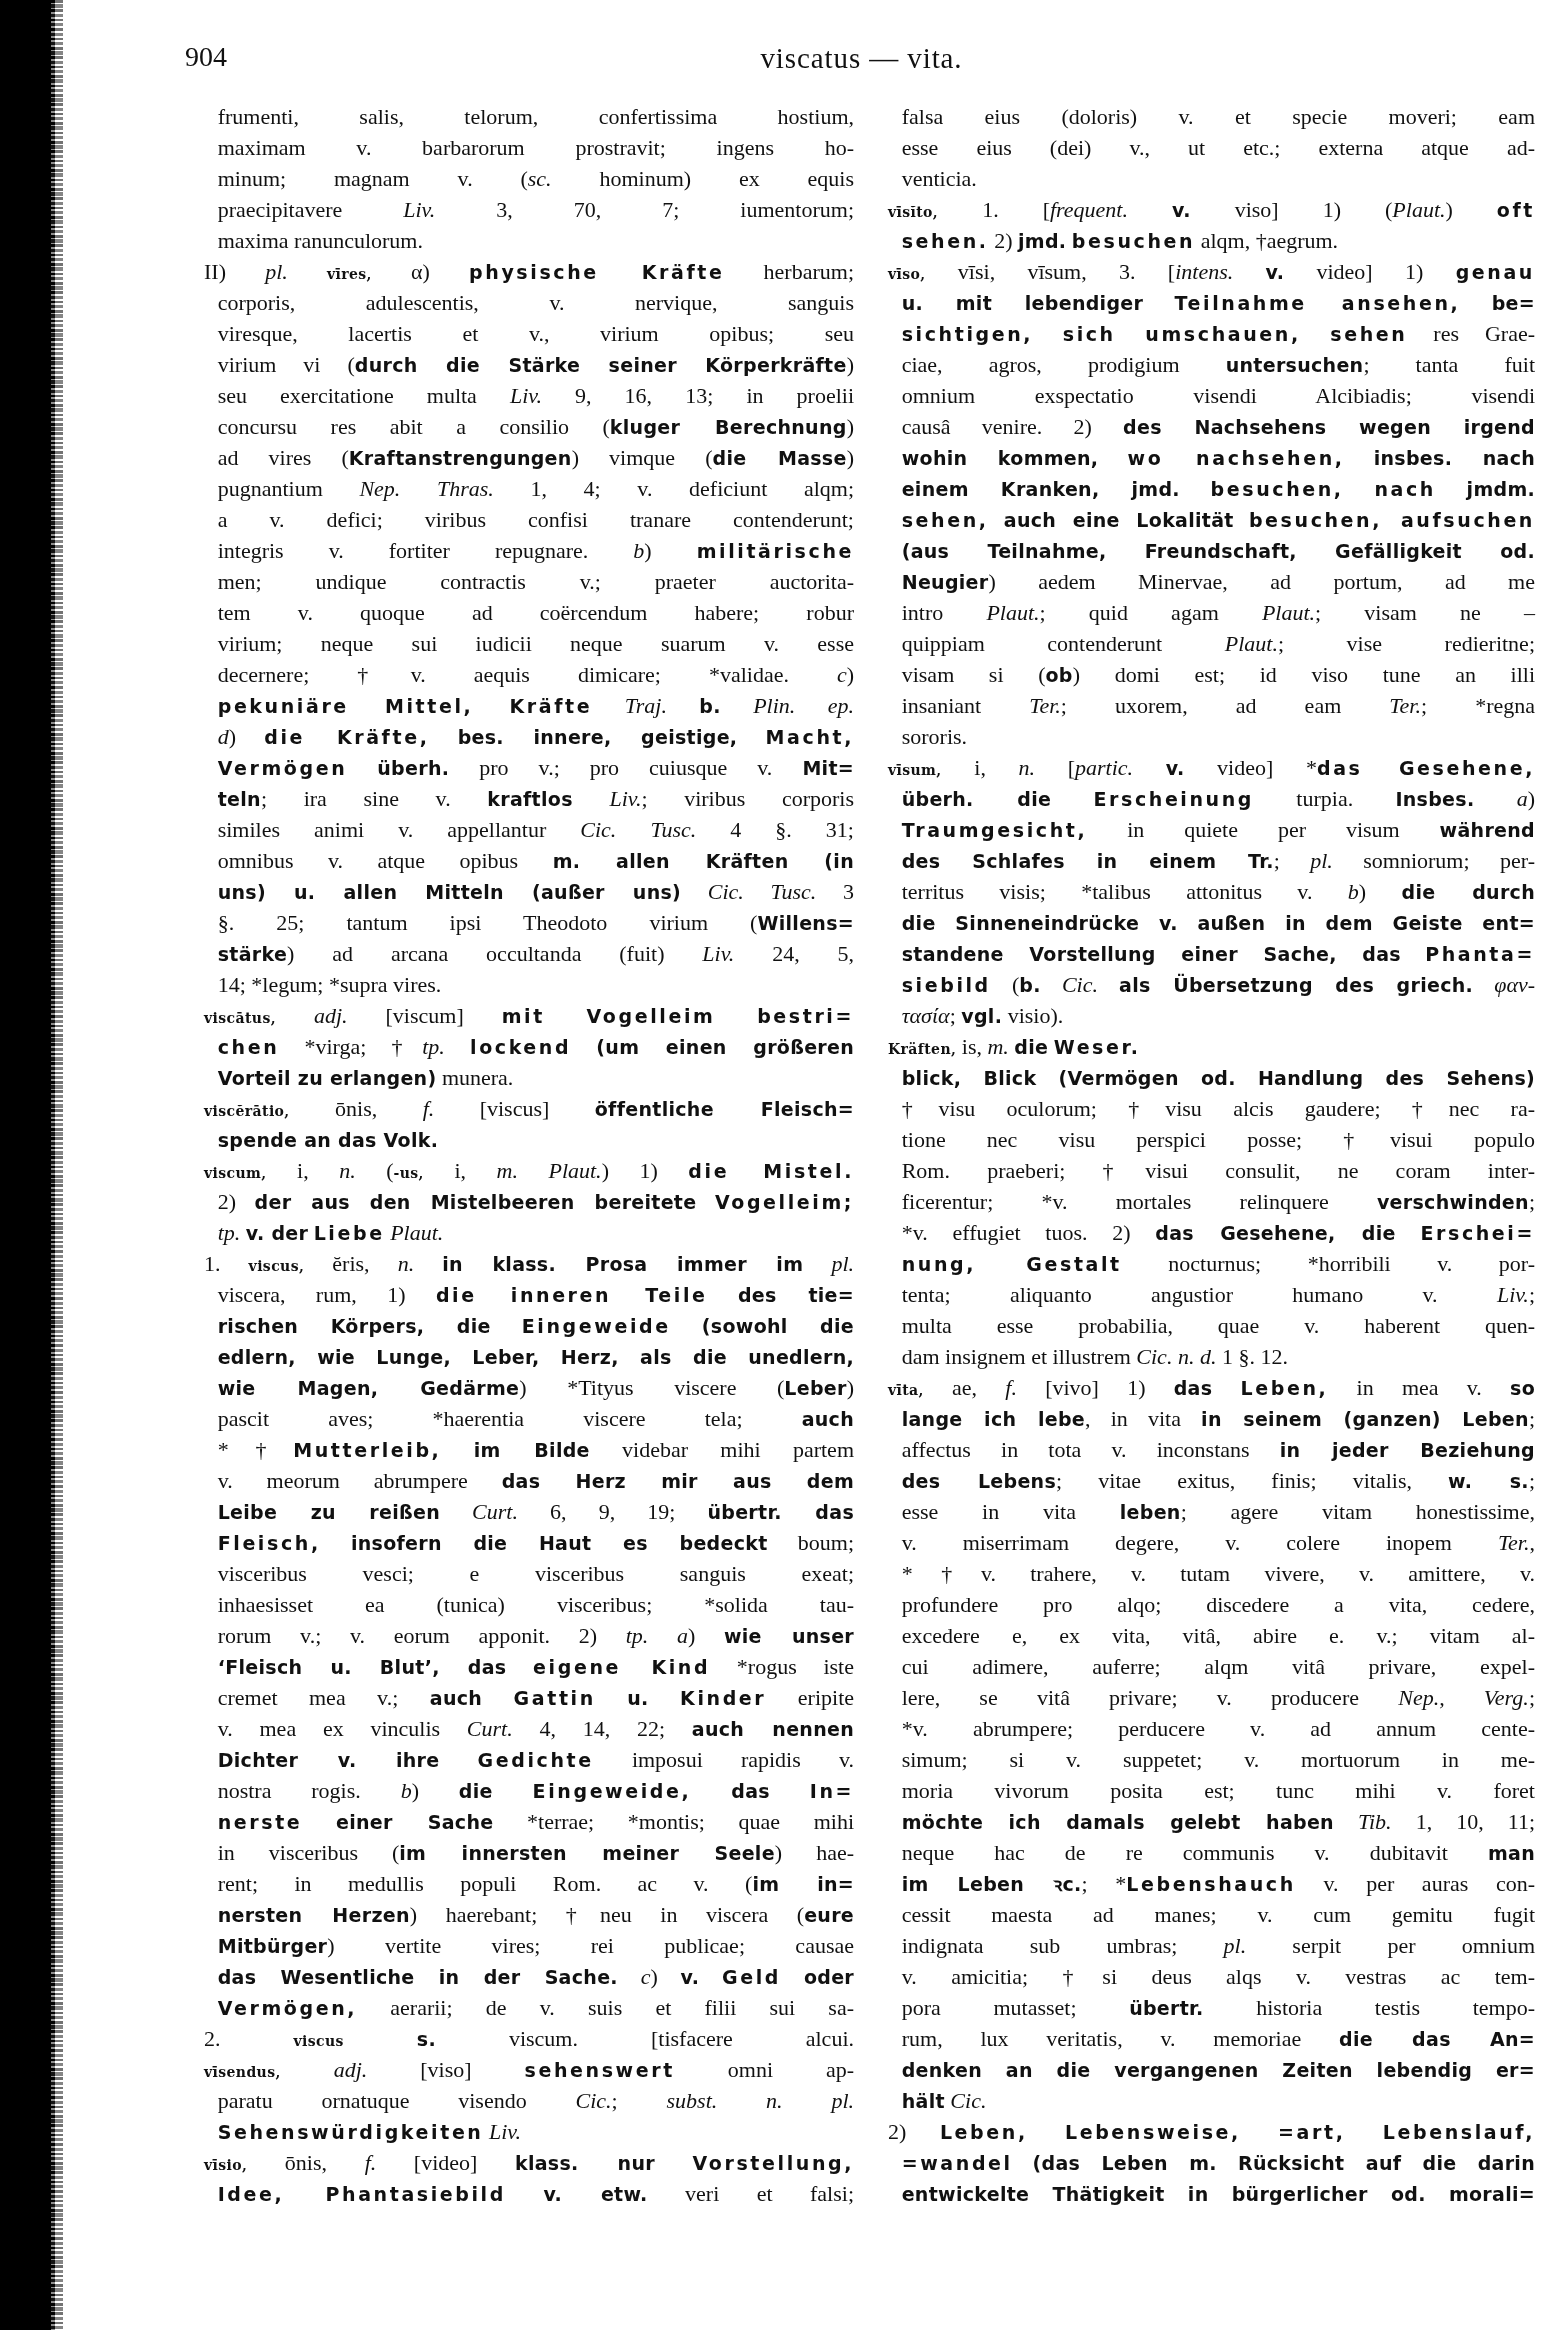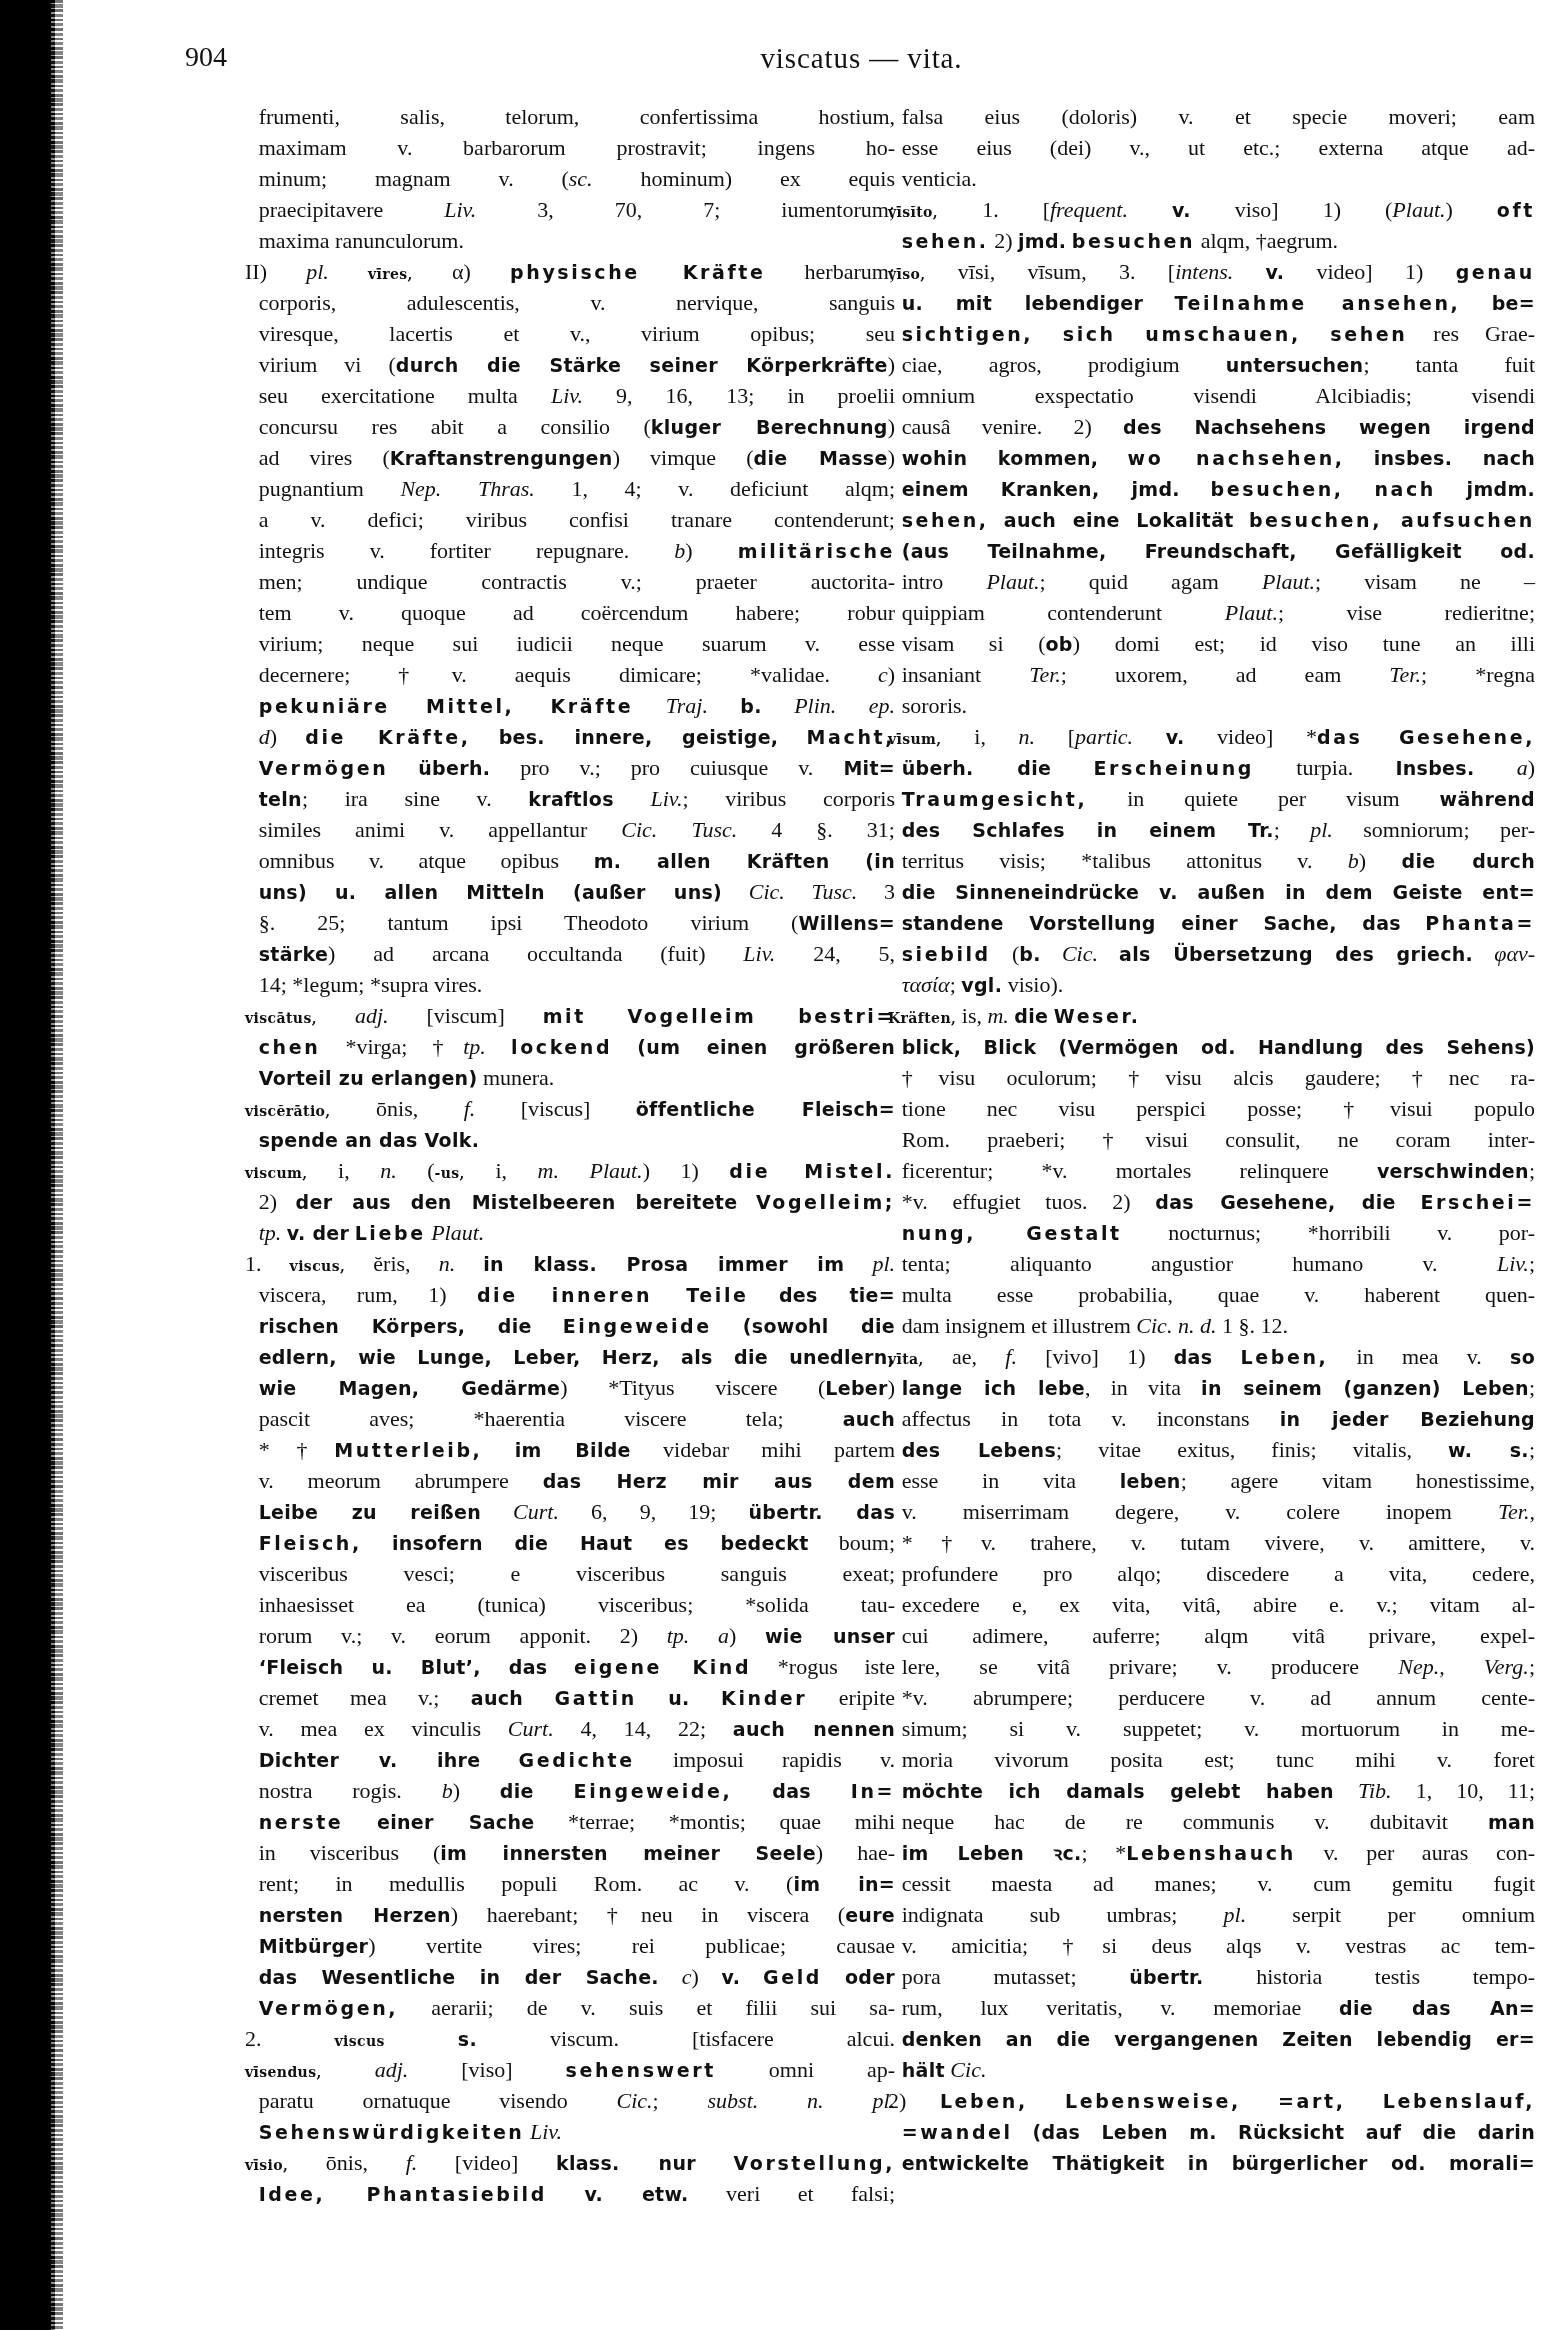--- a/index.html
+++ b/index.html
@@ -4,21 +4,21 @@
 <style>
   html, body { margin:0; padding:0; }
   body { width:1563px; height:2330px; background:#ffffff; position:relative; overflow:hidden;
          font-family:"DejaVu Serif", "Liberation Serif", serif; color:#111; }
   .scan-edge { position:absolute; left:0; top:0; width:55px; height:2330px; background:#000; }
   .scan-edge-noise { position:absolute; left:51px; top:0; width:12px; height:2330px;
         background: repeating-linear-gradient(180deg,#000 0 2.6px,#fff 2.6px 4.3px,#222 4.3px 7.7px,#fff 7.7px 9.4px); opacity:.55; }
   .page-number { position:absolute; left:185px; top:38px; font-family:"Liberation Serif", serif; font-size:28px; line-height:38px; }
   .running-head { position:absolute; left:0; width:1723px; top:39px; text-align:center; font-family:"Liberation Serif", serif; font-size:29px; line-height:38px; letter-spacing:0.9px; }
   .column { position:absolute; top:101px; }
-  .col-left { left:204px; width:650px;margin-left:41px; }
+  .col-left { left:204px; width:650px; }
   .col-right { left:888px; width:647px; }
   .line { height:31px; line-height:31px; font-size:22px; white-space:nowrap; text-align:justify; text-align-last:justify; font-family:"Liberation Serif", serif; overflow:visible; }
   .line.indent { padding-left:13.7px; }
   .line.last { text-align-last:left; }
   .seg-b { font-weight:bold; font-family:"DejaVu Serif", serif; font-size:14px; letter-spacing:0.4px; }
   .seg-i { font-style:italic; }
   .seg-f { font-weight:bold; font-family:"DejaVu Sans", sans-serif; font-size:19px; letter-spacing:0.3px; }
   .seg-s { font-weight:bold; font-family:"DejaVu Sans", sans-serif; font-size:19px; letter-spacing:2.6px; }
 </style>
 </head>
@@ -109,20 +109,21 @@
     <div class="line"><span class="seg-b">vīso,</span><span class="seg"> vīsi, vīsum, 3. [</span><span class="seg-i">intens.</span><span class="seg"> </span><span class="seg-f">v.</span><span class="seg"> video] 1) </span><span class="seg-s">genau</span></div>
     <div class="line indent"><span class="seg-f">u. mit lebendiger</span><span class="seg"> </span><span class="seg-s">Teilnahme ansehen,</span><span class="seg"> </span><span class="seg-f">be=</span></div>
     <div class="line indent"><span class="seg-s">sichtigen, sich umschauen, sehen</span><span class="seg"> res Grae-</span></div>
     <div class="line indent"><span class="seg">ciae, agros, prodigium </span><span class="seg-f">untersuchen</span><span class="seg">; tanta fuit</span></div>
     <div class="line indent"><span class="seg">omnium exspectatio visendi Alcibiadis; visendi</span></div>
     <div class="line indent"><span class="seg">causâ venire. 2) </span><span class="seg-f">des Nachsehens wegen irgend</span></div>
     <div class="line indent"><span class="seg-f">wohin kommen,</span><span class="seg"> </span><span class="seg-s">wo nachsehen,</span><span class="seg"> </span><span class="seg-f">insbes. nach</span></div>
     <div class="line indent"><span class="seg-f">einem Kranken, jmd.</span><span class="seg"> </span><span class="seg-s">besuchen,</span><span class="seg"> </span><span class="seg-s">nach</span><span class="seg"> </span><span class="seg-f">jmdm.</span></div>
     <div class="line indent"><span class="seg-s">sehen,</span><span class="seg"> </span><span class="seg-f">auch eine Lokalität</span><span class="seg"> </span><span class="seg-s">besuchen, aufsuchen</span></div>
     <div class="line indent"><span class="seg-f">(aus Teilnahme, Freundschaft, Gefälligkeit od.</span></div>
+    <div class="line indent"><span class="seg-f">Neugier</span><span class="seg">) aedem Minervae, ad portum, ad me</span></div>
     <div class="line indent"><span class="seg">intro </span><span class="seg-i">Plaut.</span><span class="seg">; quid agam </span><span class="seg-i">Plaut.</span><span class="seg">; visam ne –</span></div>
     <div class="line indent"><span class="seg">quippiam contenderunt </span><span class="seg-i">Plaut.</span><span class="seg">; vise redieritne;</span></div>
     <div class="line indent"><span class="seg">visam si (</span><span class="seg-f">ob</span><span class="seg">) domi est; id viso tune an illi</span></div>
     <div class="line indent"><span class="seg">insaniant </span><span class="seg-i">Ter.</span><span class="seg">; uxorem, ad eam </span><span class="seg-i">Ter.</span><span class="seg">; *regna</span></div>
     <div class="line indent last"><span class="seg">sororis.</span></div>
     <div class="line"><span class="seg-b">vīsum,</span><span class="seg"> i, </span><span class="seg-i">n.</span><span class="seg"> [</span><span class="seg-i">partic.</span><span class="seg"> </span><span class="seg-f">v.</span><span class="seg"> video] *</span><span class="seg-s">das Gesehene,</span></div>
     <div class="line indent"><span class="seg-f">überh. die</span><span class="seg"> </span><span class="seg-s">Erscheinung</span><span class="seg"> turpia. </span><span class="seg-f">Insbes.</span><span class="seg"> </span><span class="seg-i">a</span><span class="seg">)</span></div>
     <div class="line indent"><span class="seg-s">Traumgesicht,</span><span class="seg"> in quiete per visum </span><span class="seg-f">während</span></div>
     <div class="line indent"><span class="seg-f">des Schlafes in einem Tr.</span><span class="seg">; </span><span class="seg-i">pl.</span><span class="seg"> somniorum; per-</span></div>
     <div class="line indent"><span class="seg">territus visis; *talibus attonitus v. </span><span class="seg-i">b</span><span class="seg">) </span><span class="seg-f">die durch</span></div>

